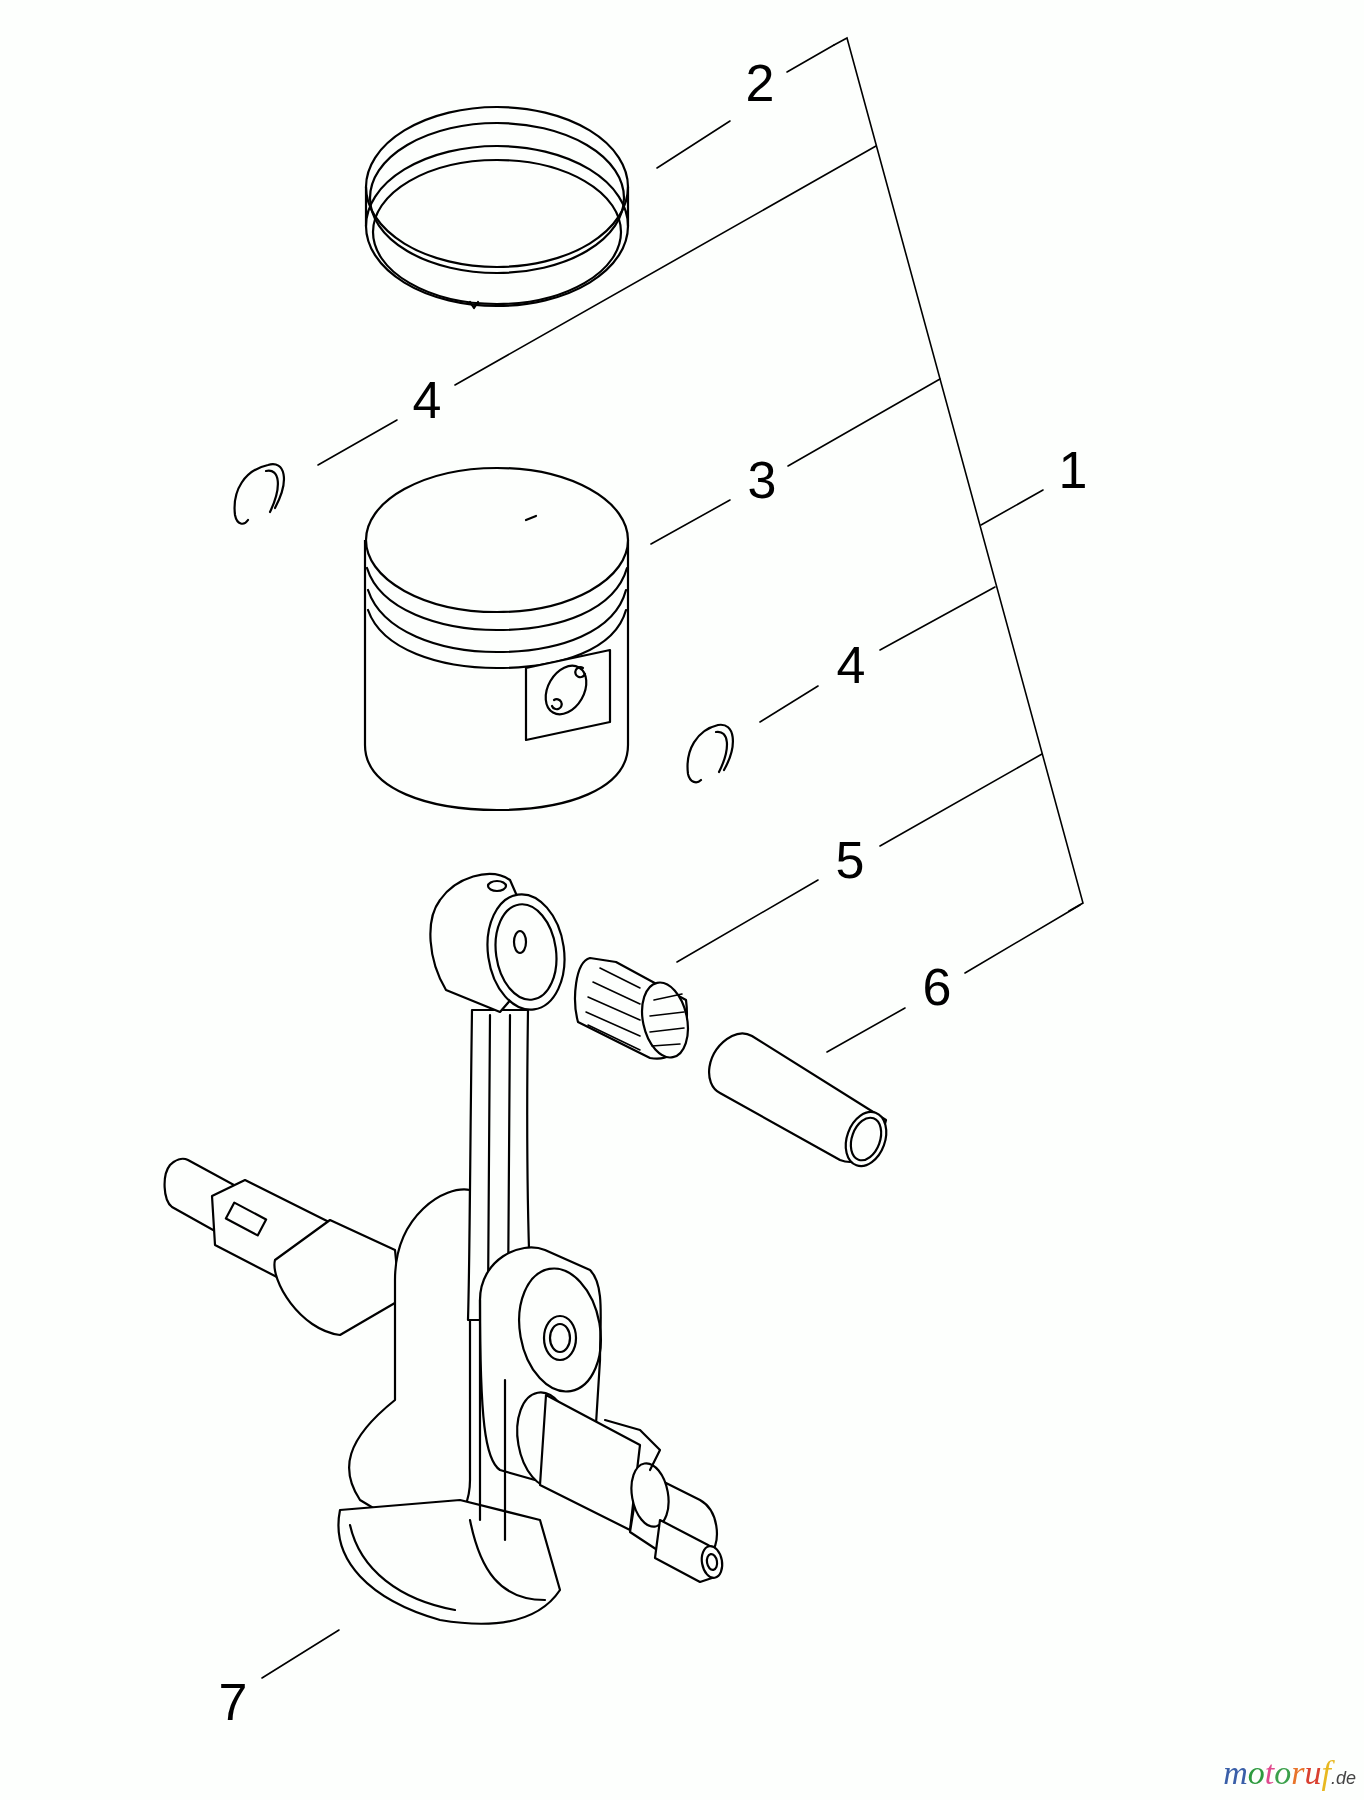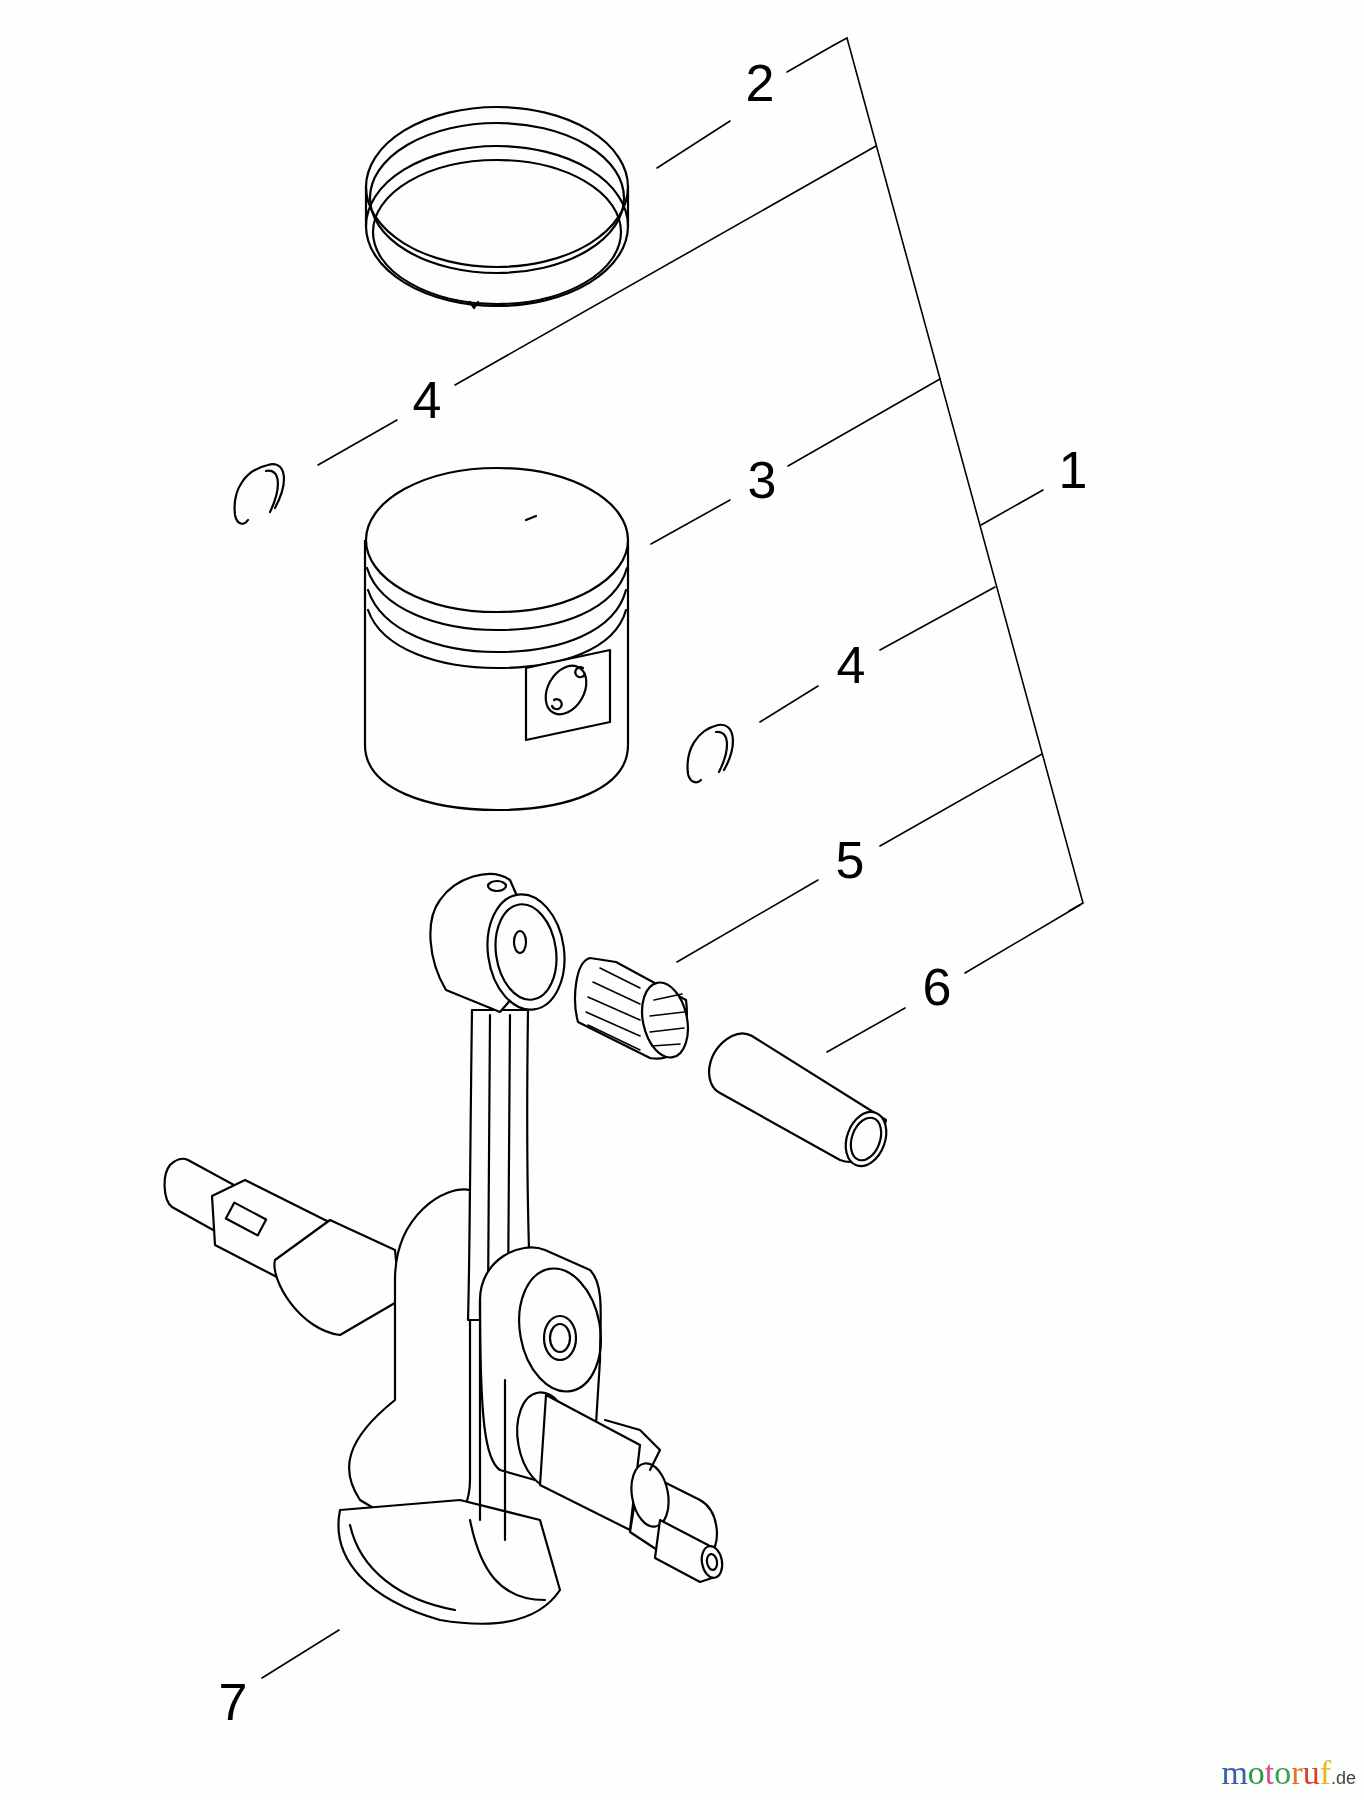--- a/index.html
+++ b/index.html
@@ -7,21 +7,21 @@
   svg.drawing { position: absolute; left: 0; top: 0; width: 1364px; height: 1800px; }
   .ln { stroke: #000; stroke-width: 2.2; fill: none; stroke-linecap: round; stroke-linejoin: round; }
   .ln-thin { stroke: #000; stroke-width: 1.6; fill: none; stroke-linecap: round; }
   .part { stroke: #000; stroke-width: 2.2; fill: #fdfffd; stroke-linejoin: round; }
   .callout {
     position: absolute; font-family: "Liberation Sans", sans-serif; font-size: 52px;
     color: #000; line-height: 1; transform: translate(-50%, -50%);
   }
   .watermark {
     position: absolute; right: 8px; bottom: 10px; font-family: "Liberation Serif", serif;
-    font-size: 34px; letter-spacing: 0px; line-height: 1;
+    font-size: 34px; letter-spacing: 0px; line-height: 1; font-style: italic;
   }
   .watermark .tld { font-family: "Liberation Sans", sans-serif; font-size: 18px; color: #444; }
 </style>
 </head>
 <body>
 
 <div class="canvas">
   <svg class="drawing" viewBox="0 0 1364 1800">
 
     <g>

